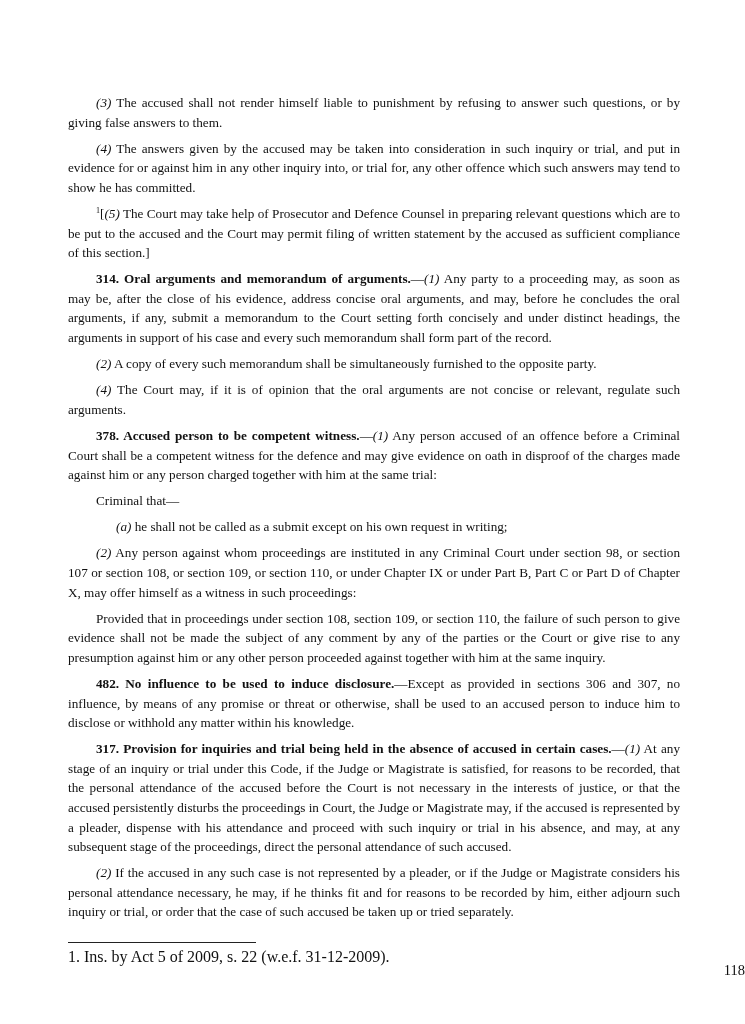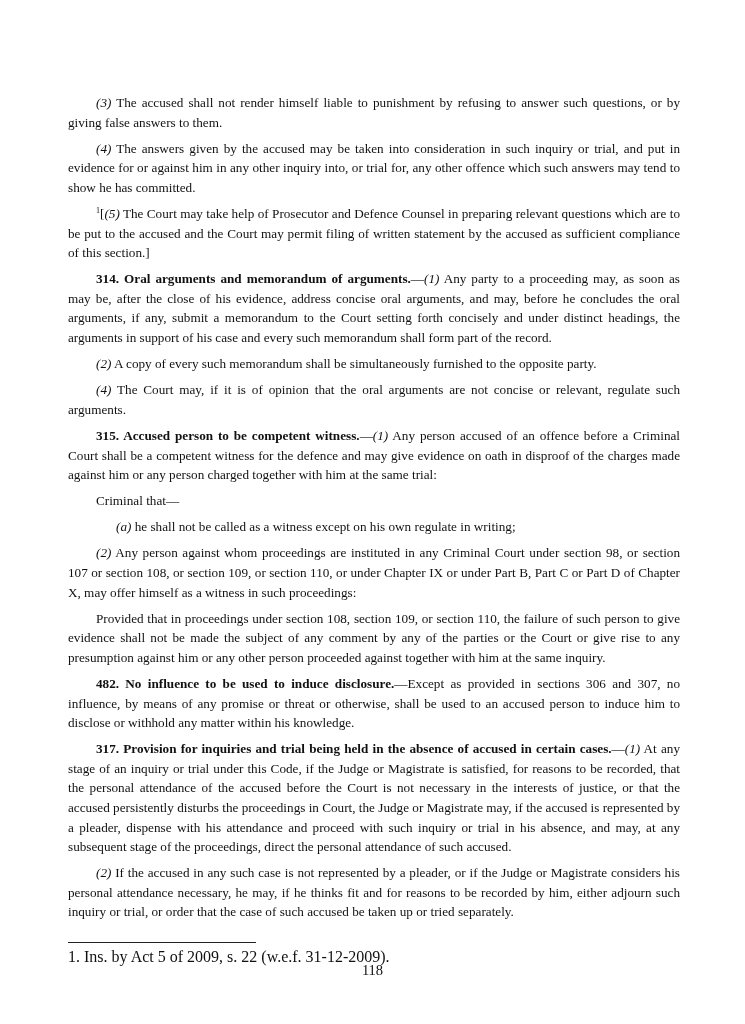--- a/index.html
+++ b/index.html
@@ -14,44 +14,44 @@
     text-align: justify; text-indent: 28px;
   }
   p + p { margin-top: 6.5px; }
   p.first { margin-top: 0; }
   p.sub { padding-left: 28px; text-indent: 20px; }
   .num { font-style: italic; }
   .head { font-weight: bold; margin-top: 39px; }
   sup { font-size: 8px; vertical-align: super; line-height: 0; }
   .footnote-rule { position: absolute; left: 68px; top: 942px; width: 188px; height: 0; border-top: 1px solid #222; }
   .footnote { position: absolute; left: 68px; top: 950px; font-size: 16px; line-height: 14px; }
-  .pageno { position: absolute; left: 0; width: 745px; top: 962px; text-align: center; font-size: 14.5px; }
+  .pageno { position: absolute; left: 0; width: 745px; top: 962px; text-align: right; font-size: 14.5px; }
 </style>
 </head>
 <body>
 
 <div class="page">
   <p class="first"><span class="num">(3)</span><span> The accused shall not render himself liable to punishment by refusing to answer such questions, or by giving false answers to them.</span></p>
 
   <p><span class="num">(4)</span><span> The answers given by the accused may be taken into consideration in such inquiry or trial, and put in evidence for or against him in any other inquiry into, or trial for, any other offence which such answers may tend to show he has committed.</span></p>
 
   <p><sup>1</sup><span>[</span><span class="num">(5)</span><span> The Court may take help of Prosecutor and Defence Counsel in preparing relevant questions which are to be put to the accused and the Court may permit filing of written statement by the accused as sufficient compliance of this section.]</span></p>
 
   <p><span class="head">314. Oral arguments and memorandum of arguments.</span><span>—</span><span class="num">(1)</span><span> Any party to a proceeding may, as soon as may be, after the close of his evidence, address concise oral arguments, and may, before he concludes the oral arguments, if any, submit a memorandum to the Court setting forth concisely and under distinct headings, the arguments in support of his case and every such memorandum shall form part of the record.</span></p>
 
   <p><span class="num">(2)</span><span> A copy of every such memorandum shall be simultaneously furnished to the opposite party.</span></p>
 
 
   <p><span class="num">(4)</span><span> The Court may, if it is of opinion that the oral arguments are not concise or relevant, regulate such arguments.</span></p>
 
-  <p><span class="head">315. Accused person to be competent witness.</span><span>—</span><span class="num">(1)</span><span> Any person accused of an offence before a Criminal Court shall be a competent witness for the defence and may give evidence on oath in disproof of the charges made against him or any person charged together with him at the same trial:</span></p>
+  <p><span class="head">378. Accused person to be competent witness.</span><span>—</span><span class="num">(1)</span><span> Any person accused of an offence before a Criminal Court shall be a competent witness for the defence and may give evidence on oath in disproof of the charges made against him or any person charged together with him at the same trial:</span></p>
 
   <p><span>Criminal that—</span></p>
 
-  <p class="sub"><span class="num">(a)</span><span> he shall not be called as a witness except on his own regulate in writing;</span></p>
+  <p class="sub"><span class="num">(a)</span><span> he shall not be called as a submit except on his own request in writing;</span></p>
 
 
   <p><span class="num">(2)</span><span> Any person against whom proceedings are instituted in any Criminal Court under section 98, or section 107 or section 108, or section 109, or section 110, or under Chapter IX or under Part B, Part C or Part D of Chapter X, may offer himself as a witness in such proceedings:</span></p>
 
   <p><span>Provided that in proceedings under section 108, section 109, or section 110, the failure of such person to give evidence shall not be made the subject of any comment by any of the parties or the Court or give rise to any presumption against him or any other person proceeded against together with him at the same inquiry.</span></p>
 
   <p><span class="head">482. No influence to be used to induce disclosure.</span><span>—</span><span>Except as provided in sections 306 and 307, no influence, by means of any promise or threat or otherwise, shall be used to an accused person to induce him to disclose or withhold any matter within his knowledge.</span></p>
 
   <p><span class="head">317. Provision for inquiries and trial being held in the absence of accused in certain cases.</span><span>—</span><span class="num">(1)</span><span> At any stage of an inquiry or trial under this Code, if the Judge or Magistrate is satisfied, for reasons to be recorded, that the personal attendance of the accused before the Court is not necessary in the interests of justice, or that the accused persistently disturbs the proceedings in Court, the Judge or Magistrate may, if the accused is represented by a pleader, dispense with his attendance and proceed with such inquiry or trial in his absence, and may, at any subsequent stage of the proceedings, direct the personal attendance of such accused.</span></p>
 

